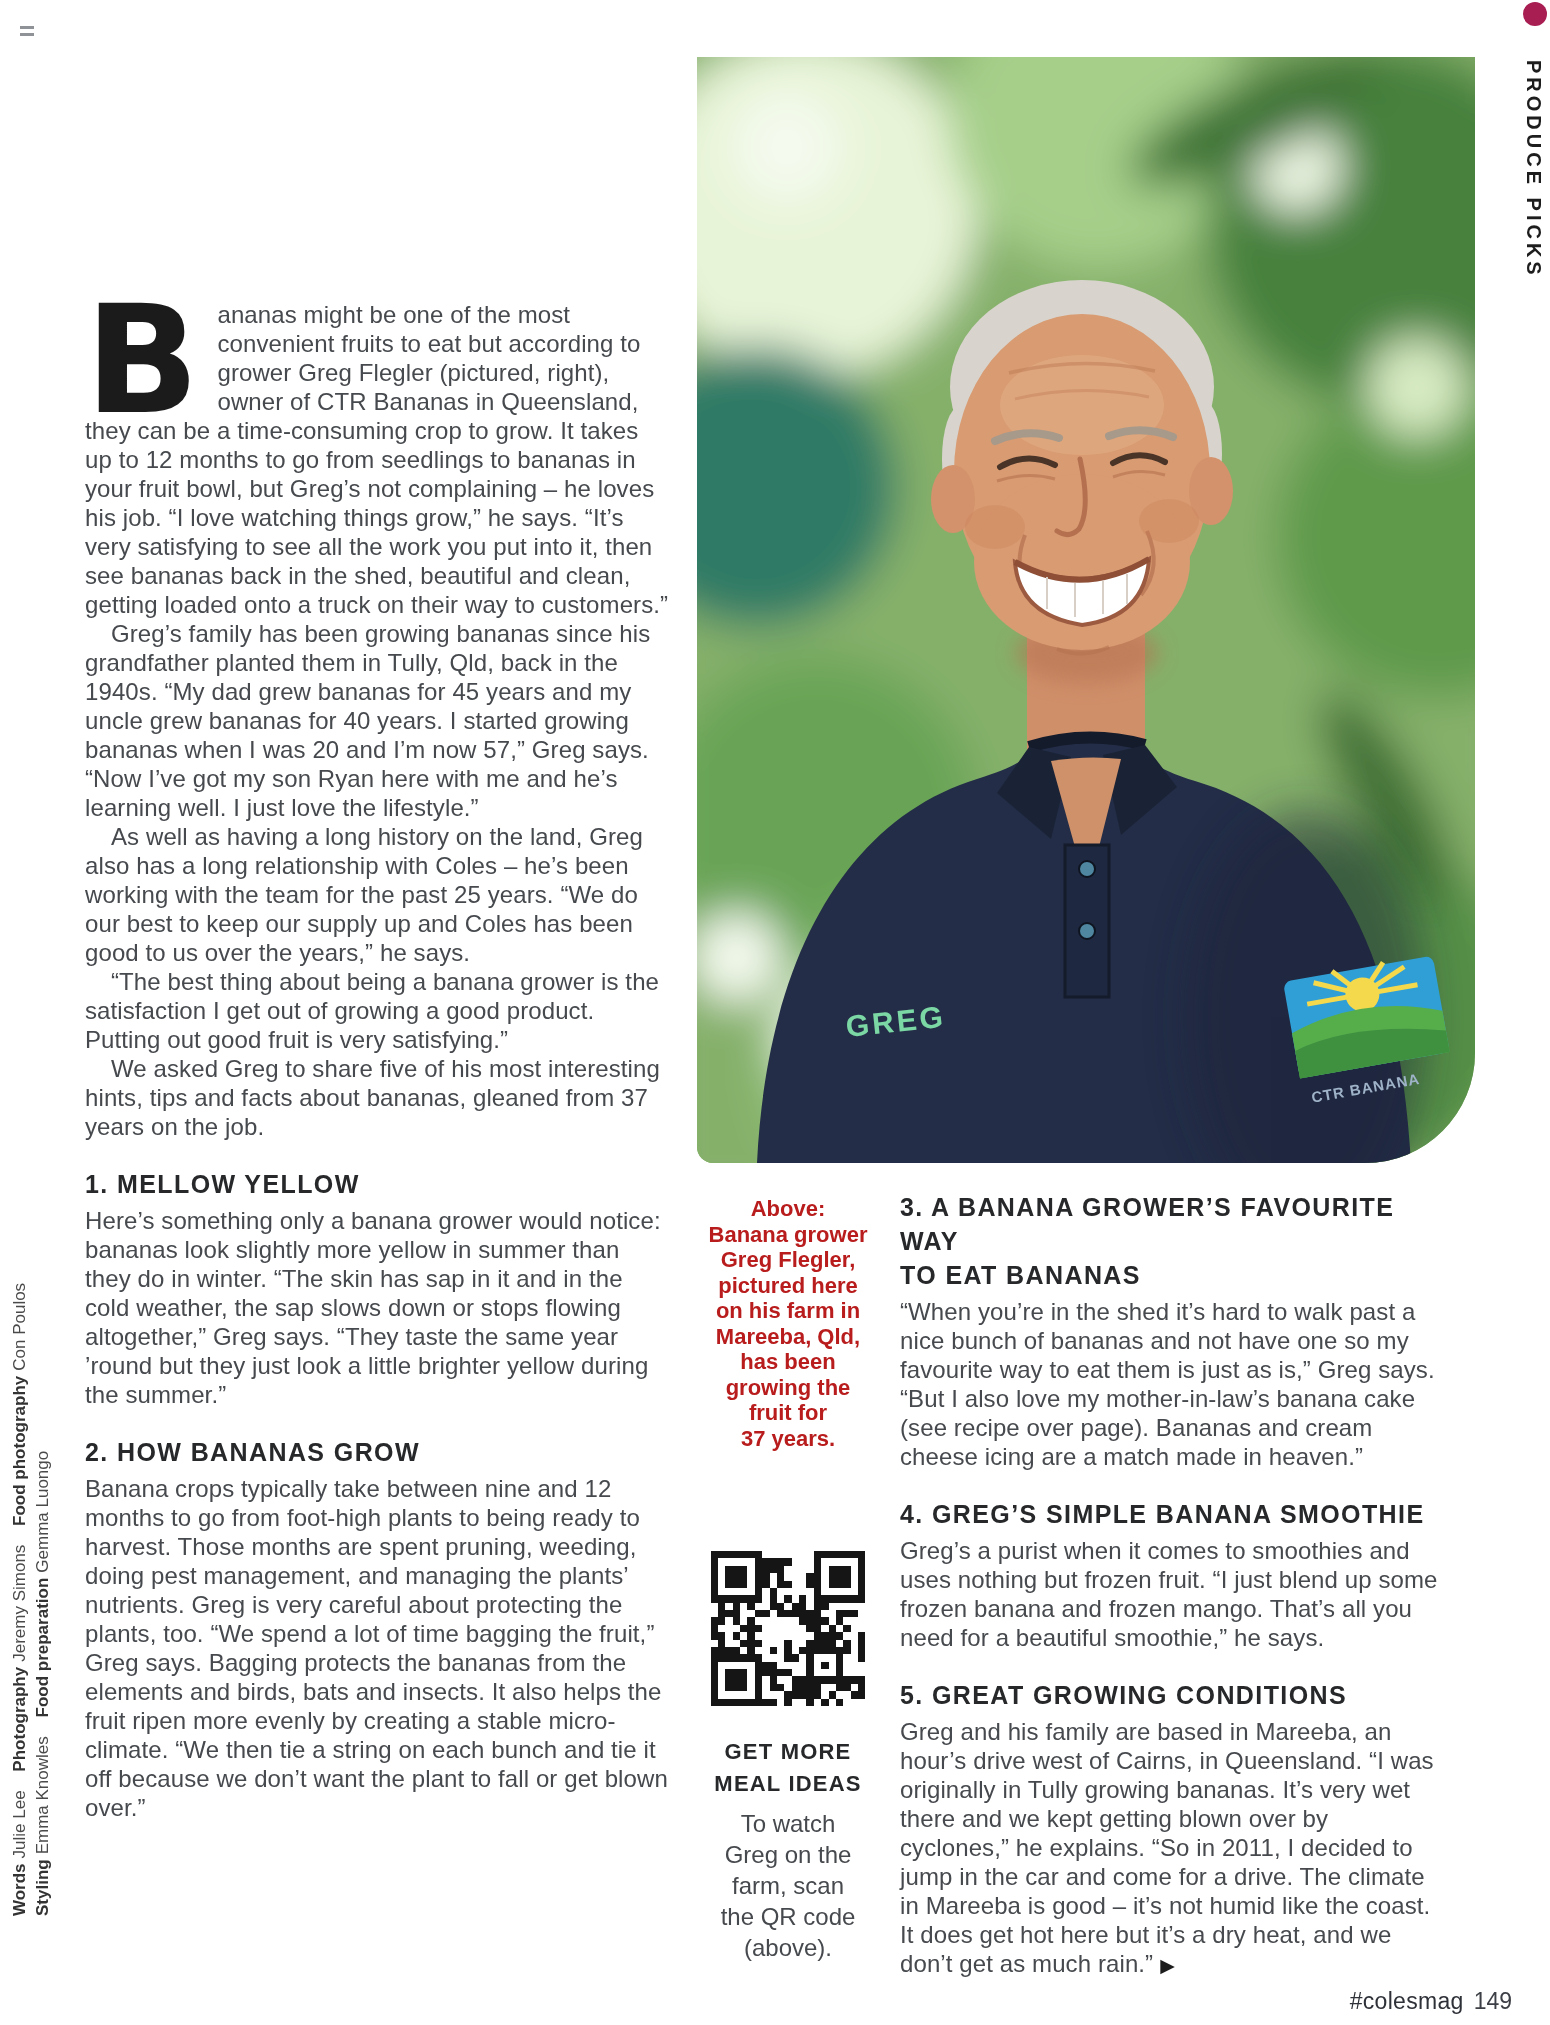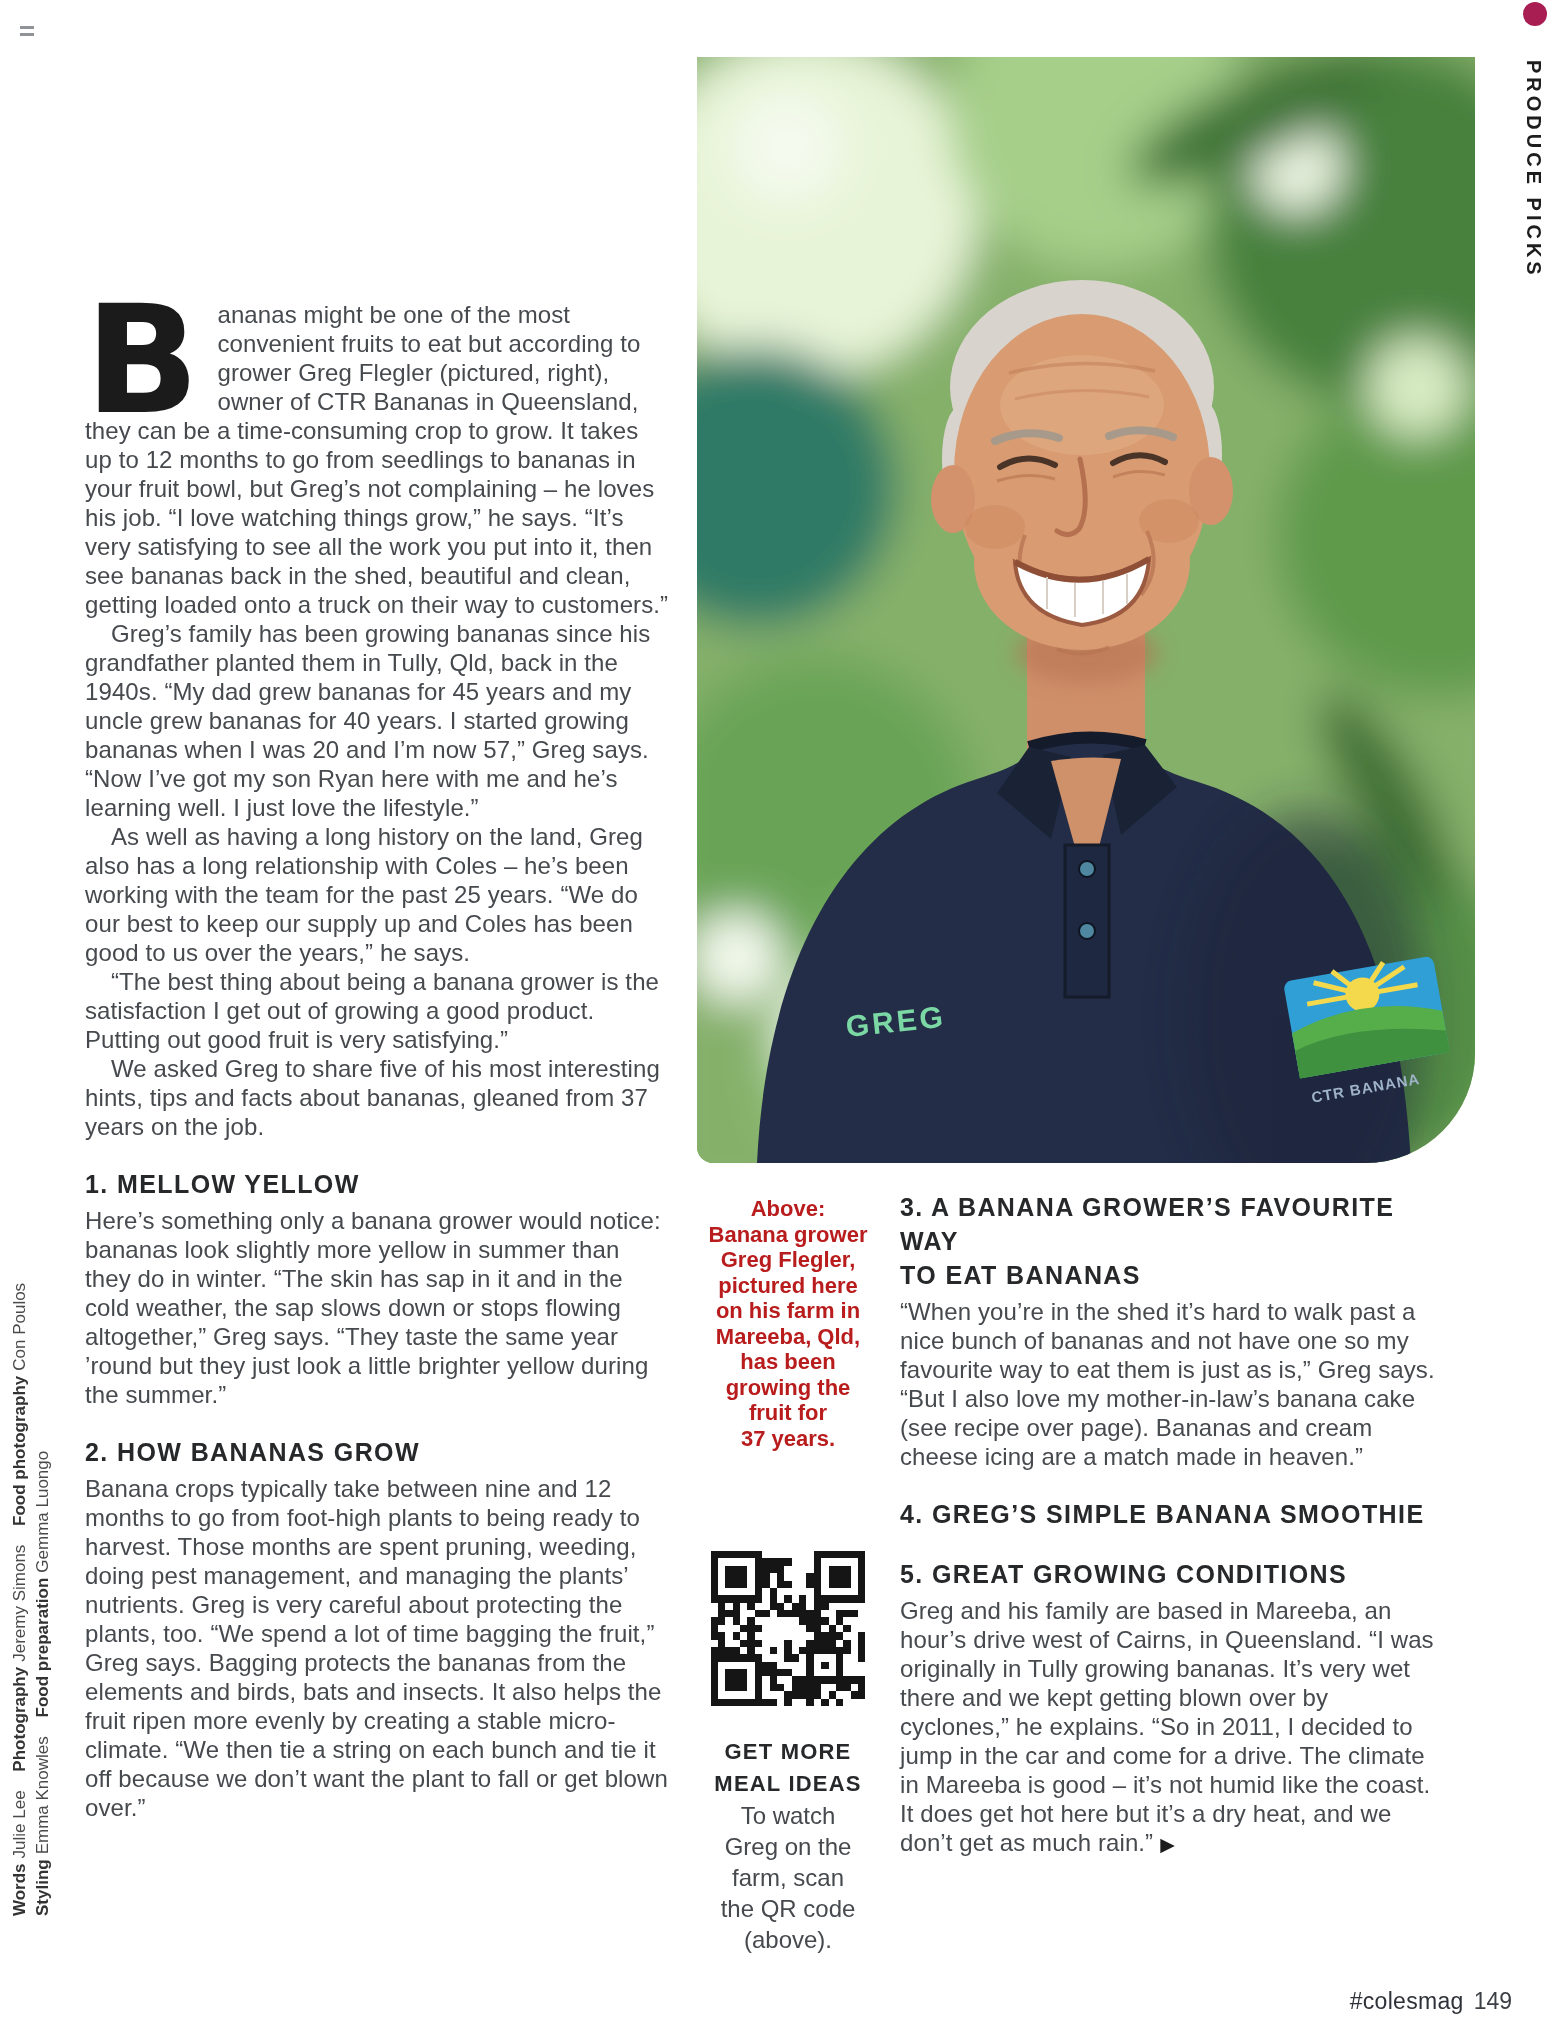--- a/index.html
+++ b/index.html
@@ -61,21 +61,21 @@
     width:155px; height:155px; margin:100px auto 0 auto;
     display:grid; grid-template-columns:repeat(21,1fr); grid-auto-rows:1fr;
     background:#fff;
   }
   .qr i{display:block;}
   .qr i.b{background:#151515;}
   .qr-heading{
     margin-top:30px; font-size:22px; font-weight:bold; letter-spacing:1.2px;
     color:#26282a; line-height:32px; white-space:pre-line;
   }
-  .qr-text{font-size:24px; line-height:31px; color:#46494d; white-space:pre-line;text-align:center;}
+  .qr-text{margin-top:8px; font-size:24px; line-height:31px; color:#46494d; white-space:pre-line;text-align:center;}
   
   .footer{position:absolute; top:1988px; right:38px; font-size:23px; color:#2e3138;}
   .footer .tag{font-weight:normal; letter-spacing:.3px;}
   .footer .pagenum{font-weight:normal; color:#3c3f45; margin-left:10px;}
 </style>
 </head>
 <body>
 
 <div class="page">
 
@@ -674,20 +674,21 @@
   </div>
 
   <div class="right-col body-text">
     <div class="section" style="margin-top:0;">
       <div class="sec-heading">3. A BANANA GROWER’S FAVOURITE WAY
 TO EAT BANANAS</div>
       <p>“When you’re in the shed it’s hard to walk past a nice bunch of bananas and not have one so my favourite way to eat them is just as is,” Greg says. “But I also love my mother-in-law’s banana cake (see recipe over page). Bananas and cream cheese icing are a match made in heaven.”</p>
     </div>
     <div class="section">
       <div class="sec-heading">4. GREG’S SIMPLE BANANA SMOOTHIE</div>
+      <p>Greg’s a purist when it comes to smoothies and uses nothing but frozen fruit. “I just blend up some frozen banana and frozen mango. That’s all you need for a beautiful smoothie,” he says.</p>
     </div>
     <div class="section">
       <div class="sec-heading">5. GREAT GROWING CONDITIONS</div>
       <p><span>Greg and his family are based in Mareeba, an hour’s drive west of Cairns, in Queensland. “I was originally in Tully growing bananas. It’s very wet there and we kept getting blown over by cyclones,” he explains. “So in 2011, I decided to jump in the car and come for a drive. The climate in Mareeba is good – it’s not humid like the coast. It does get hot here but it’s a dry heat, and we don’t get as much rain.”</span><span class="end-mark">▶</span></p>
     </div>
   </div>
 
   <div class="footer">
     <span class="tag">#colesmag</span><span class="pagenum">149</span>
   </div>

